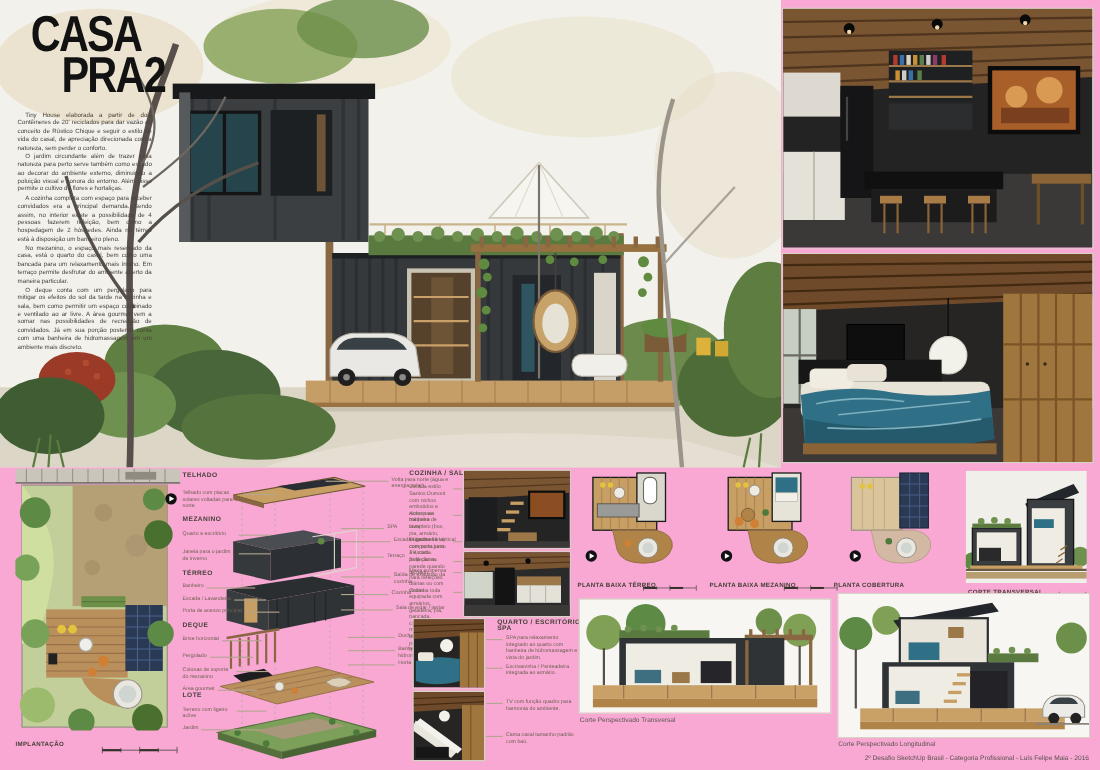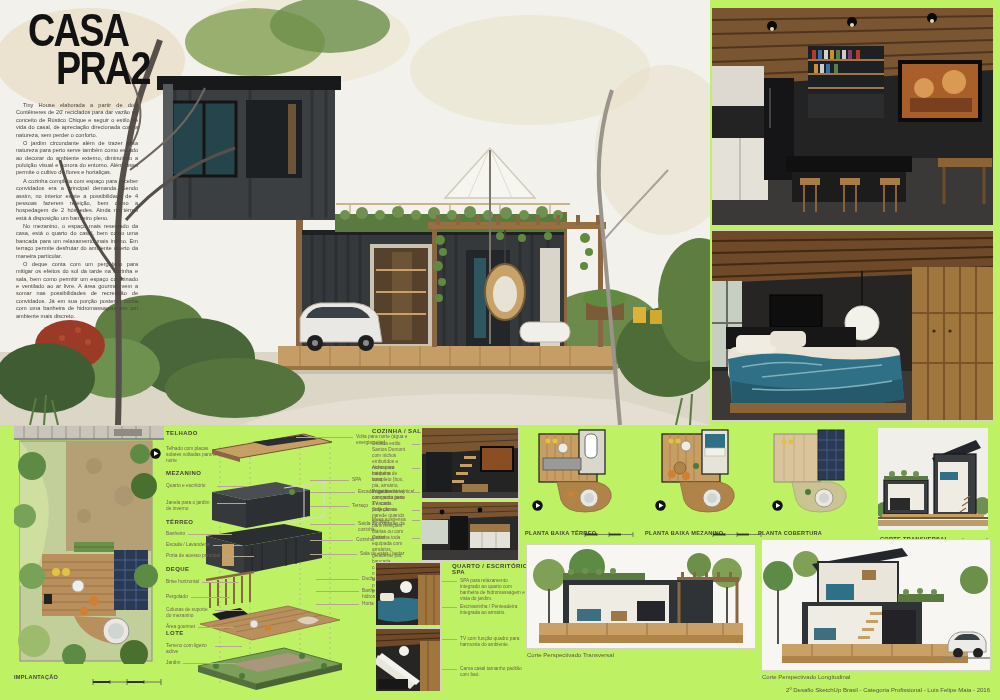--- a/index.html
+++ b/index.html
@@ -1,16 +1,16 @@
 <!DOCTYPE html>
 <html><head>
 <meta charset="utf-8">
 <style>
   html,body{margin:0;padding:0;background:#ffffff;}
-  #board{position:relative;width:1000px;height:700px;background:#bef264;overflow:hidden;
+  #board{position:relative;width:1000px;height:700px;background:#f9a8d4;overflow:hidden;
          font-family:"Liberation Sans",sans-serif;color:#3f3a33;}
   .abs{position:absolute;}
   svg{display:block;}
   
   #title{left:28px;top:12px;line-height:.82;letter-spacing:-2px;color:#121212;
          font-weight:bold;transform:scaleX(.82);transform-origin:left top;}
   #title .t1{font-size:46px;display:block;}
   #title .t2{font-size:46px;display:block;margin-left:34px;}
   
   #intro{left:16px;top:102px;width:122px;font-size:5.6px;line-height:1.32;color:#4a443c;text-align:justify;}

